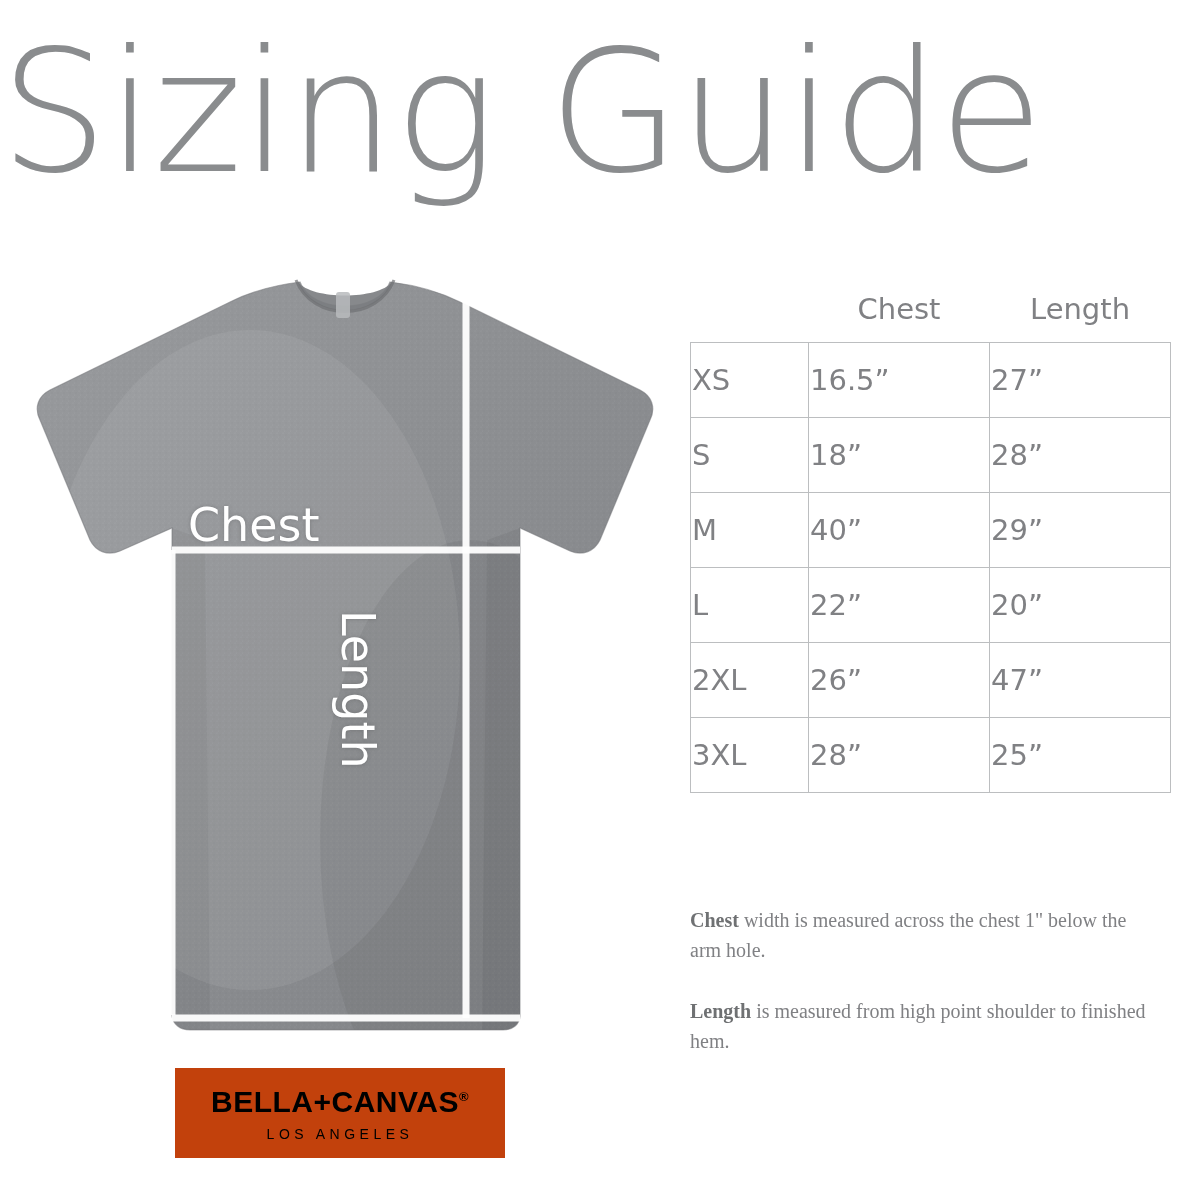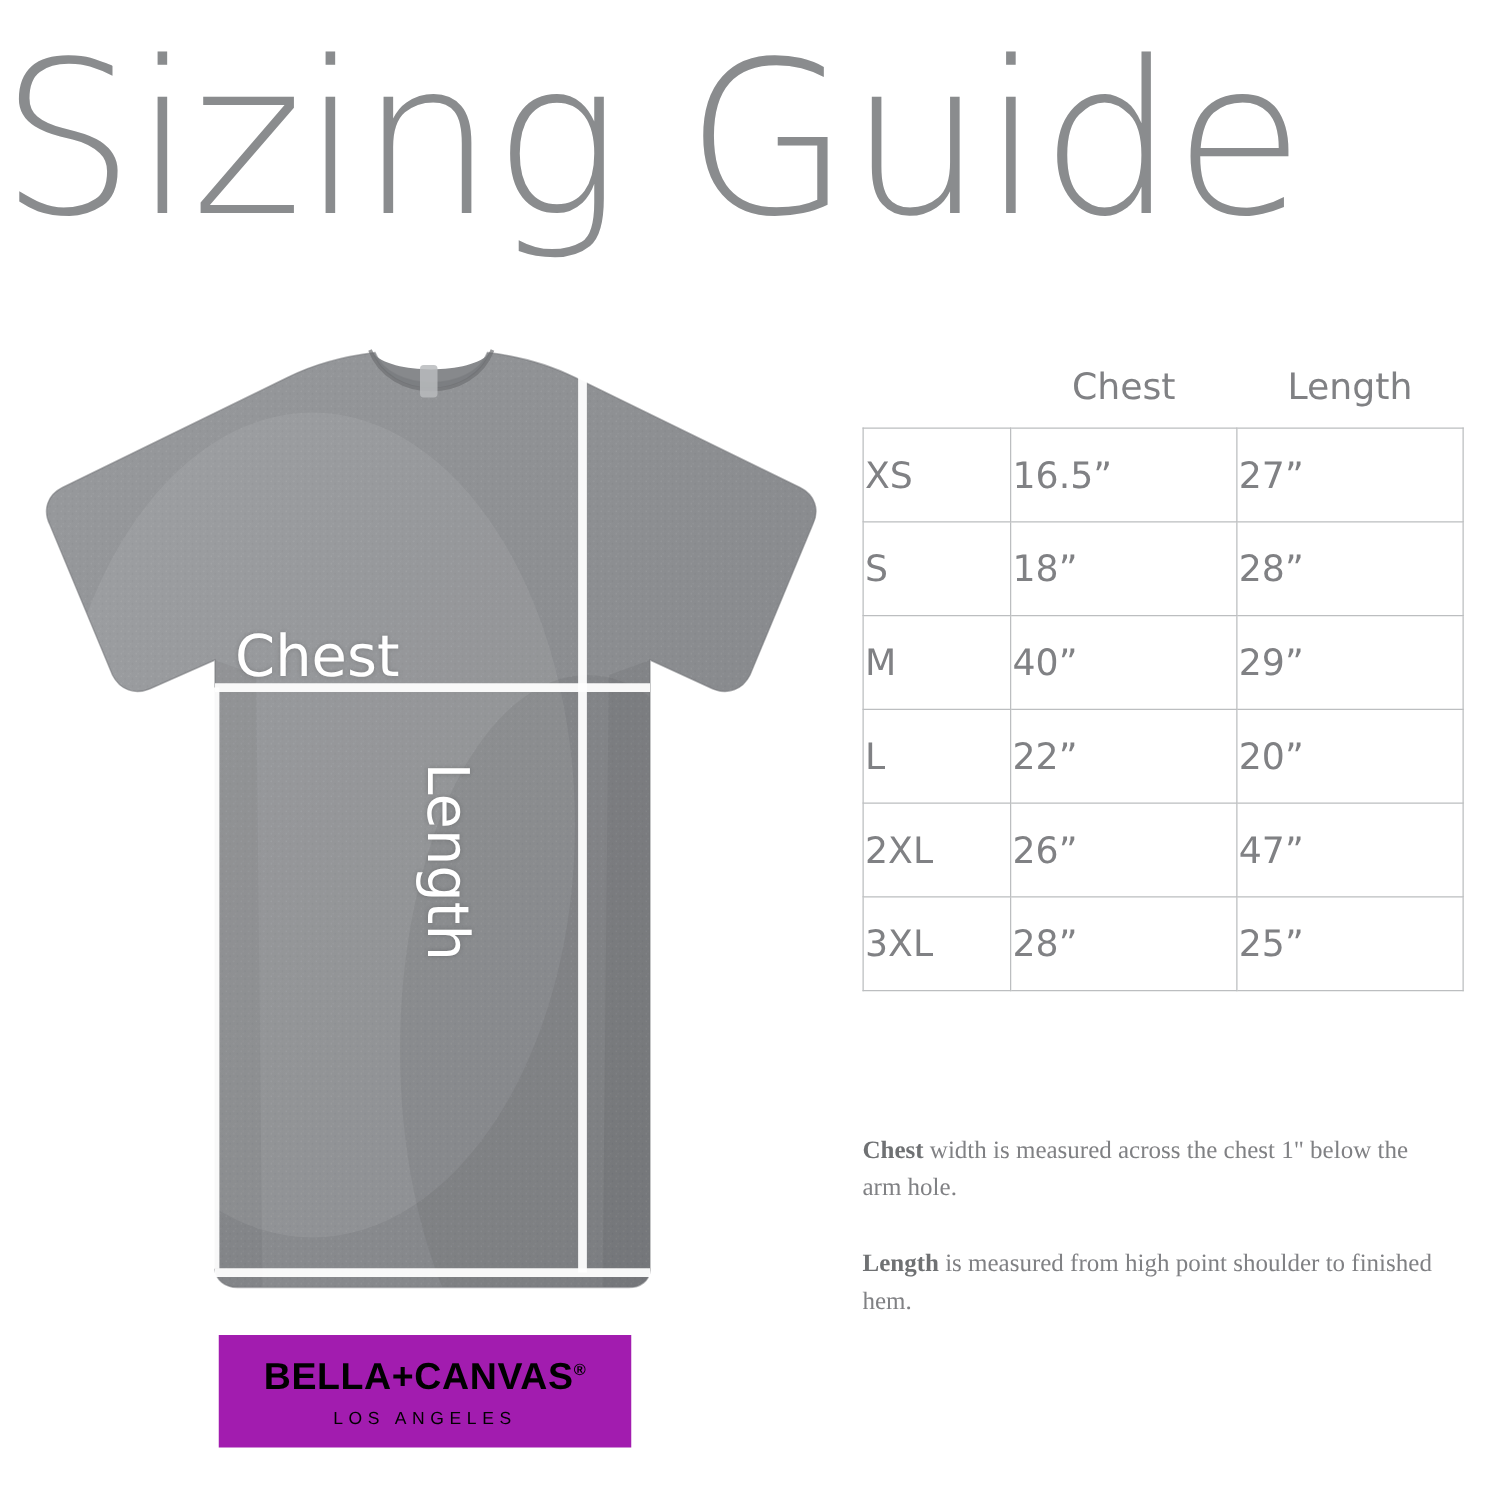--- a/index.html
+++ b/index.html
@@ -66,21 +66,21 @@
     transform: rotate(90deg);
   }
 
   
   .brand {
     position: absolute;
     left: 175px;
     top: 1068px;
     width: 330px;
     height: 90px;
-    background: #a21caf;
+    background: #c2410c;
     display: flex;
     flex-direction: column;
     align-items: center;
     justify-content: center;
   }
   .brand-name {
     font-family: "Liberation Sans", sans-serif;
     font-weight: 700;
     font-size: 30px;
     letter-spacing: 0.5px;

